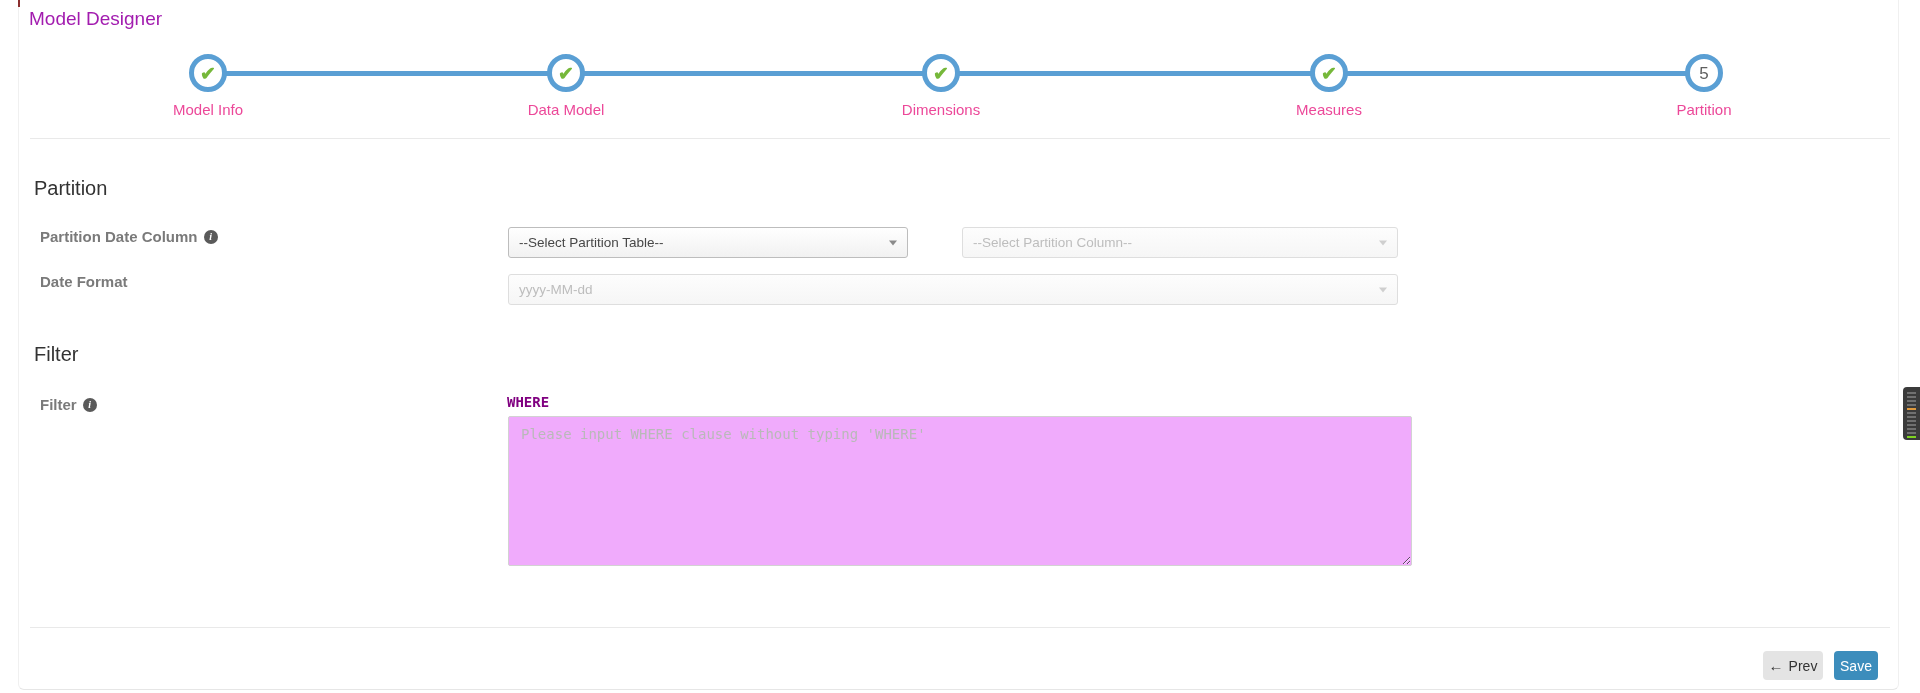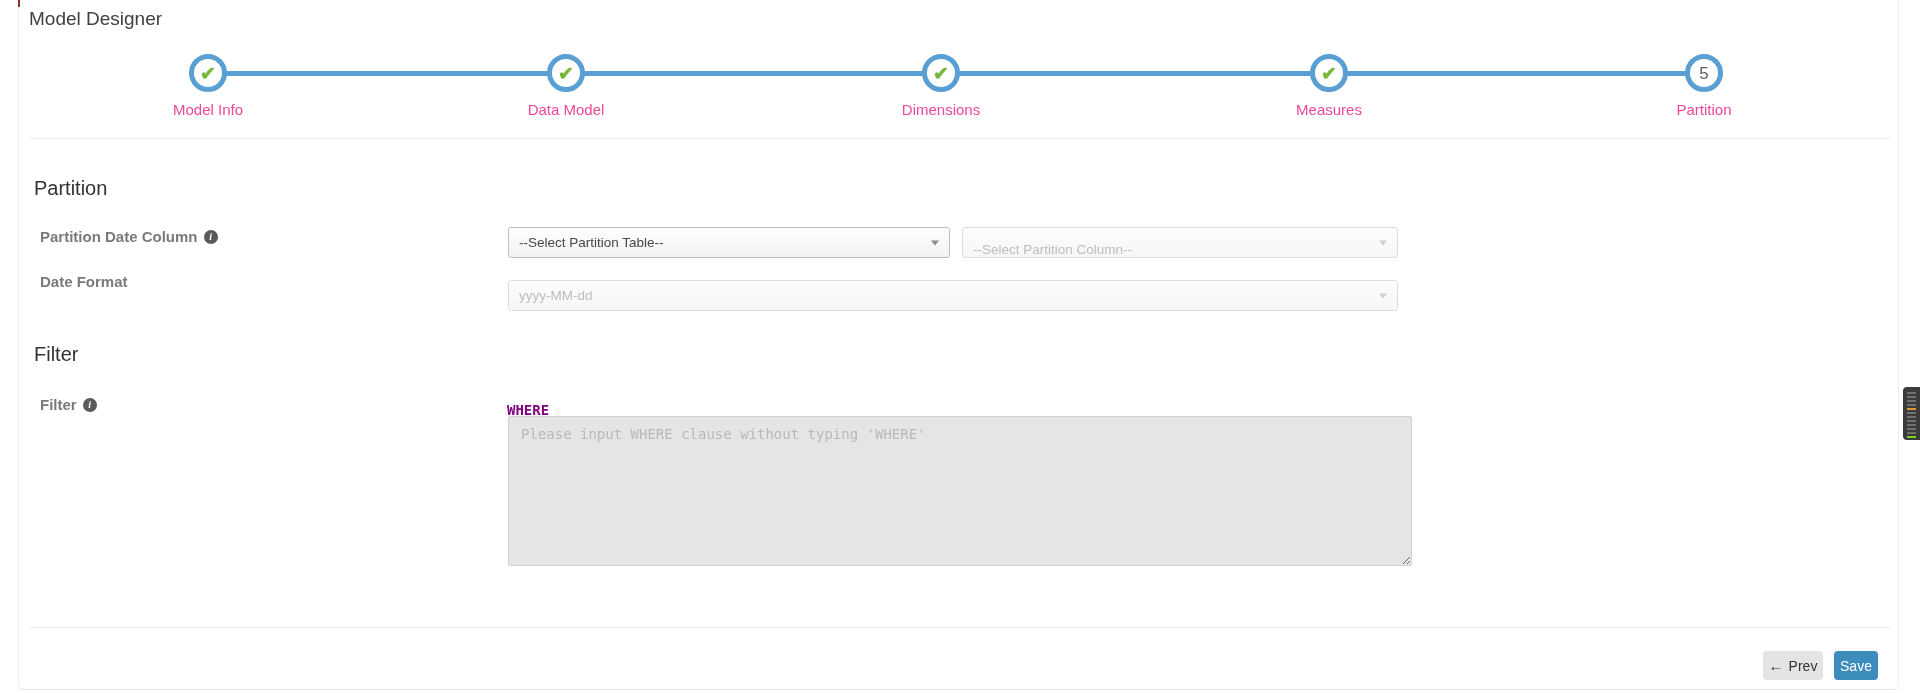--- a/index.html
+++ b/index.html
@@ -5,21 +5,21 @@
   * { margin:0; padding:0; box-sizing:border-box; }
   html,body { width:1920px; height:693px; background:#fff; overflow:hidden;
               font-family:"Liberation Sans", sans-serif; position:relative; }
 
   .panel { position:absolute; left:18px; top:0; width:1881px; height:690px;
            border-left:1px solid #f0f0f0; border-right:1px solid #f0f0f0;
            border-bottom:1px solid #e6e6e6; border-radius:0 0 6px 6px; }
 
   .red-tick { position:absolute; left:18px; top:0; width:2px; height:7px; background:#8b2f2f; }
 
-  .page-title { position:absolute; left:29px; top:8px; font-size:19px; color:#404040; font-weight:400; }
+  .page-title { position:absolute; left:29px; top:8px; font-size:19px; color:#a21caf; font-weight:400; }
 
   
   .step-line { position:absolute; left:208px; top:71px; width:1496px; height:5px; background:#5a9fd4; }
   .step { position:absolute; top:54px; width:160px; text-align:center; }
   .step-circle { width:38px; height:38px; border:5px solid #5a9fd4; border-radius:50%;
                  background:#fff; margin:0 auto; display:flex; align-items:center; justify-content:center; }
   .step-check { color:#76b83a; font-size:19px; font-weight:bold; line-height:1; }
   .step-number { color:#5f5f5f; font-size:17px; line-height:1; }
   .step-label { margin-top:9px; font-size:15px; color:#ec4899; }
 
@@ -37,25 +37,25 @@
             background:linear-gradient(#ffffff,#f1f1f1); display:flex; align-items:center;
             padding:0 28px 0 10px; font-size:13.5px; color:#474747; cursor:pointer; }
   .select .caret { position:absolute; right:10px; top:50%; transform:translateY(-50%);
                    width:0; height:0; border-left:4.5px solid transparent;
                    border-right:4.5px solid transparent; border-top:5.5px solid #8a8a8a; }
   .select.disabled { border-color:#dedede; color:#bdbdbd;
                      background:linear-gradient(#fdfdfd,#f6f6f6); cursor:default; }
   .select.disabled .caret { border-top-color:#cfcfcf; }
 
   .where-label { position:absolute; left:507px; top:394px; font-family:"DejaVu Sans Mono", monospace;
-                 font-size:14px; font-weight:bold; color:#800080;margin-top:8px; }
+                 font-size:14px; font-weight:bold; color:#800080; }
   .filter-textarea { position:absolute; left:508px; top:416px; width:904px; height:150px;
                      border:1px solid #d2d2d2; border-radius:2px; padding:9px 12px;
                      font-family:"DejaVu Sans Mono", monospace; font-size:14px; color:#555;
-                     resize:both; outline:none; background:#e5e5e5; }
+                     resize:both; outline:none; background:#f0abfc; }
   .filter-textarea::placeholder { color:#b9b9b9; }
 
   .btn { position:absolute; top:651px; height:29px; border:none; border-radius:4px;
          font-size:14px; font-family:"Liberation Sans", sans-serif; cursor:pointer;
          display:flex; align-items:center; justify-content:center; }
   .btn-prev { left:1763px; width:60px; background:#e4e4e4; color:#333; gap:5px; }
   .btn-prev .arrow { font-weight:bold; font-size:15px; line-height:1; }
   .btn-save { left:1834px; width:44px; background:#3c8dbc; color:#fff; }
 
   .minimap { position:absolute; left:1903px; top:387px; width:17px; height:53px;
@@ -115,35 +115,35 @@
 
 <div class="hr" style="top:138px;"></div>
 
 <div class="section-heading" style="top:177px;">Partition</div>
 
 <div class="field-label" style="top:228px;">
   <span>Partition Date Column</span>
   <span class="info-icon">i</span>
 </div>
 
-<div class="select" style="left:508px; top:227px; width:442px;">
+<div class="select" style="left:508px; top:227px; width:400px;">
   <span>--Select Partition Table--</span>
   <span class="caret"></span>
 </div>
 
-<div class="select disabled" style="left:962px; top:227px; width:436px;align-items:flex-end;">
+<div class="select disabled" style="left:962px; top:227px; width:436px;">
   <span>--Select Partition Column--</span>
   <span class="caret"></span>
 </div>
 
 <div class="field-label" style="top:273px;text-align:right;">
   <span>Date Format</span>
 </div>
 
-<div class="select disabled" style="left:508px; top:280px; width:890px;">
+<div class="select disabled" style="left:508px; top:274px; width:890px;">
   <span>yyyy-MM-dd</span>
   <span class="caret"></span>
 </div>
 
 <div class="section-heading" style="top:343px;">Filter</div>
 
 <div class="field-label" style="top:396px;">
   <span>Filter</span>
   <span class="info-icon">i</span>
 </div>

